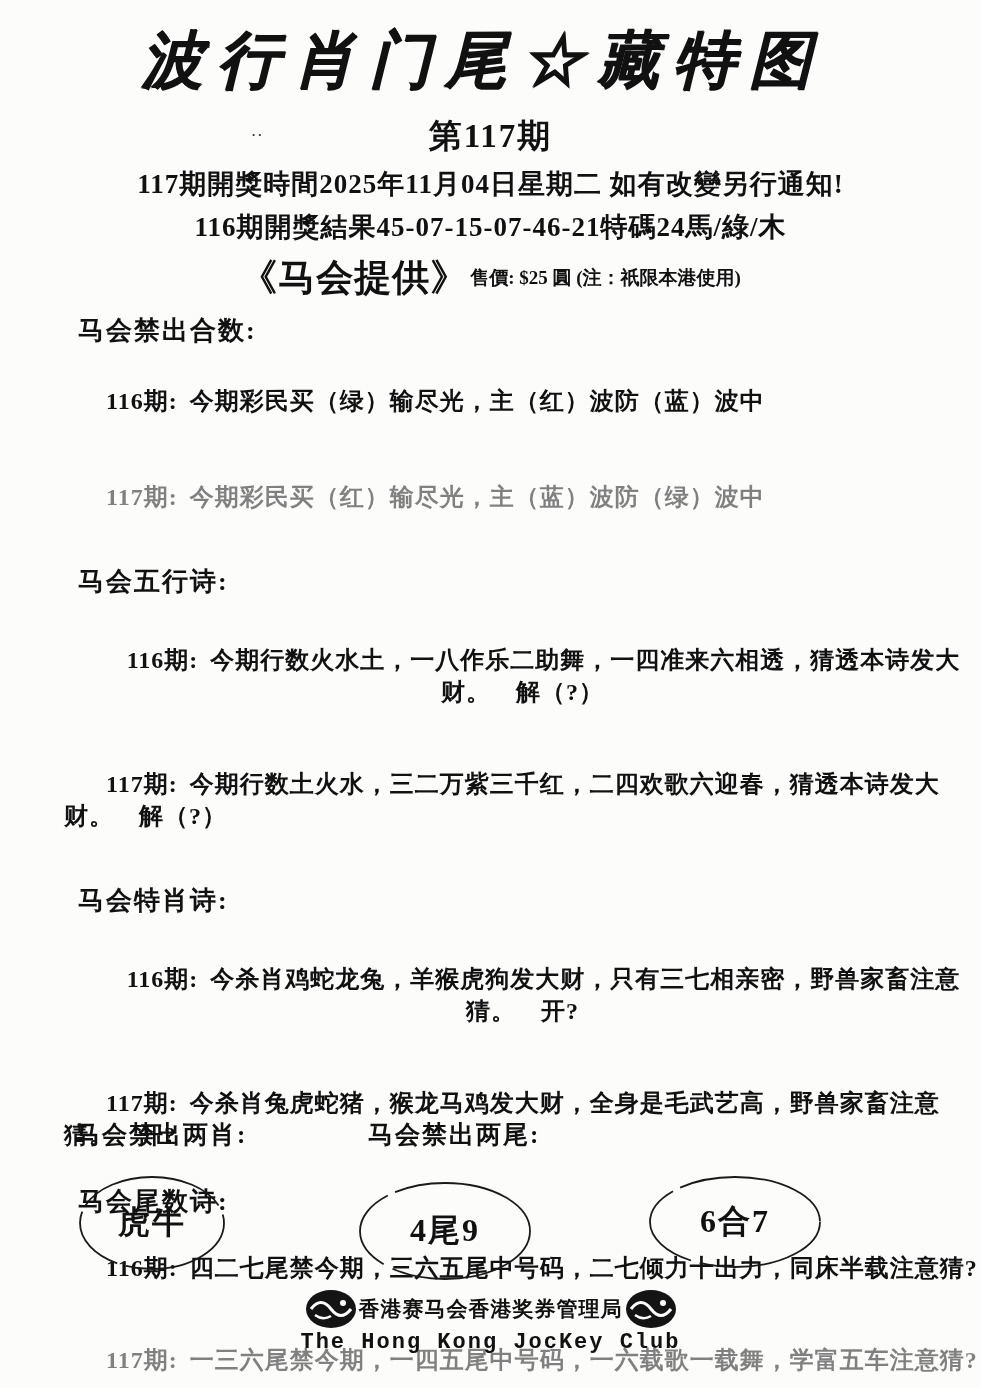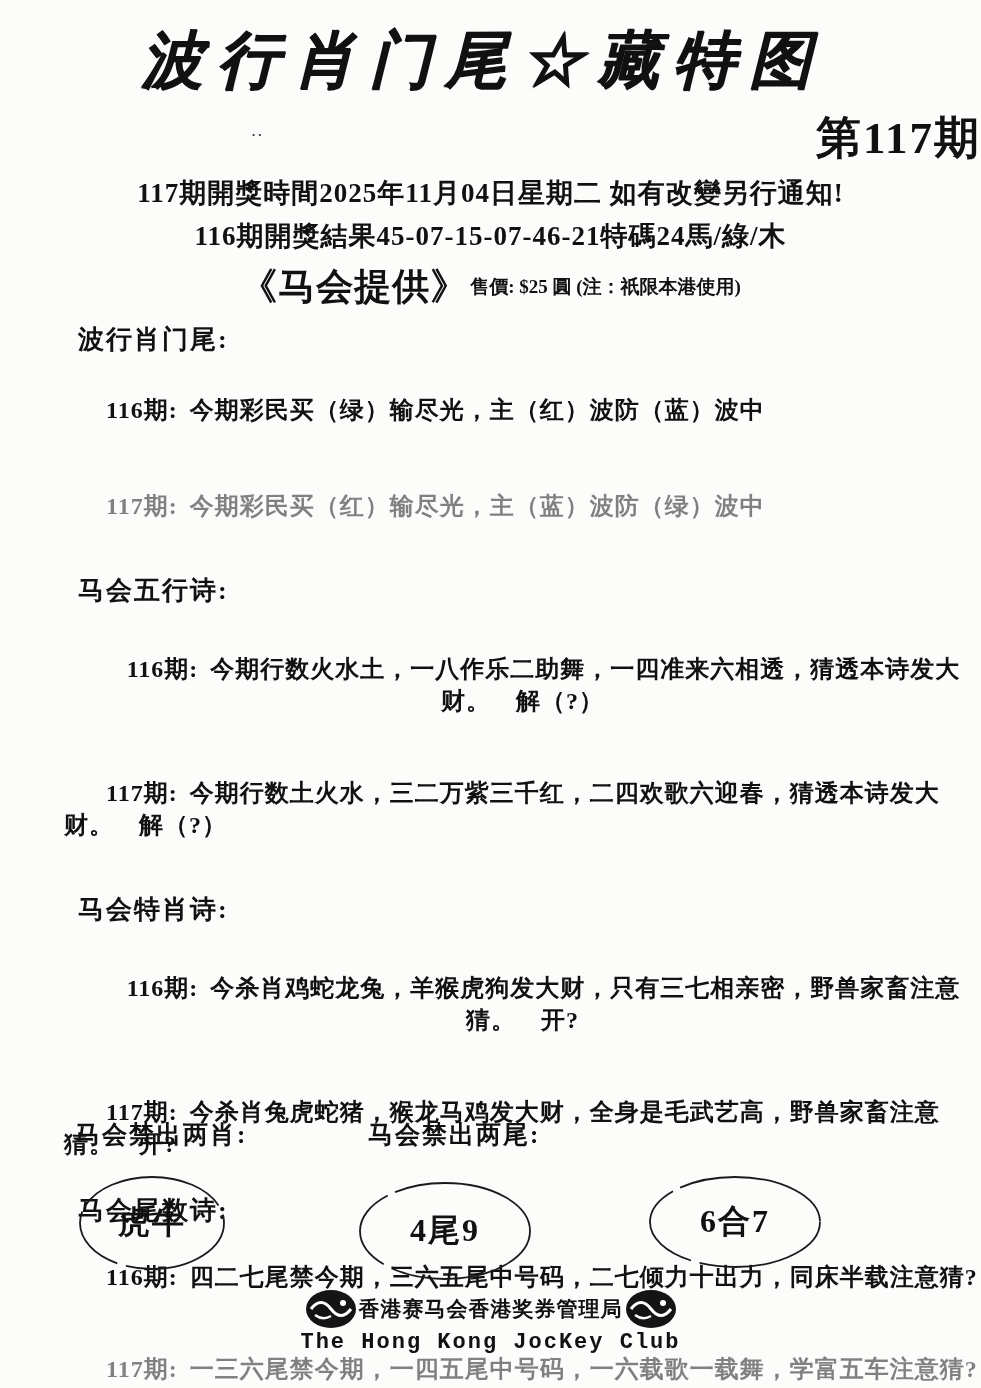--- a/index.html
+++ b/index.html
@@ -20,21 +20,21 @@
     font-size:62px;
     letter-spacing:14px;
     transform:skewX(-14deg);
     white-space:nowrap;
     text-shadow:1px 1px 0 #111;
   }
   .artifact{
     position:absolute;left:252px;top:124px;
     font-size:13px;letter-spacing:3px;color:#333;
   }
-  .issue{text-align:right;font-size:45px;margin-top:6px;letter-spacing:2px;}
+  .issue{text-align:center;font-size:33px;margin-top:12px;letter-spacing:2px;}
   .meta{text-align:center;font-size:27px;margin-top:7px;letter-spacing:1px;}
   .provider-row{
     display:flex;align-items:center;justify-content:center;
     margin-top:8px;gap:2px;
   }
   .provider{font-size:37px;letter-spacing:1px;}
   .price-note{font-size:19px;letter-spacing:0;}
   .sec-heading{
     font-size:26px;
     padding-left:78px;
@@ -82,21 +82,21 @@
   <div class="issue">第117期</div>
   <div class="meta">117期開獎時間2025年11月04日星期二 如有改變另行通知!</div>
   <div class="meta">116期開獎結果45-07-15-07-46-21特碼24馬/綠/木</div>
 
   <div class="provider-row">
     <span class="provider">《马会提供》</span>
     <span class="price-note">售價: $25 圓 (注：祇限本港使用)</span>
   </div>
 
   <div>
-    <div class="sec-heading mt-md">波行肖门尾:</div>
+    <div class="sec-heading mt-md">马会禁出合数:</div>
     <div class="line mt-md">
       <span class="lbl">116期:</span><span>今期彩民买（绿）输尽光，主（红）波防（蓝）波中</span>
     </div>
     <div class="line mt-md faded">
       <span class="lbl">117期:</span><span>今期彩民买（红）输尽光，主（蓝）波防（绿）波中</span>
     </div>
   </div>
 
   <div>
     <div class="sec-heading mt-xl">马会五行诗:</div>

